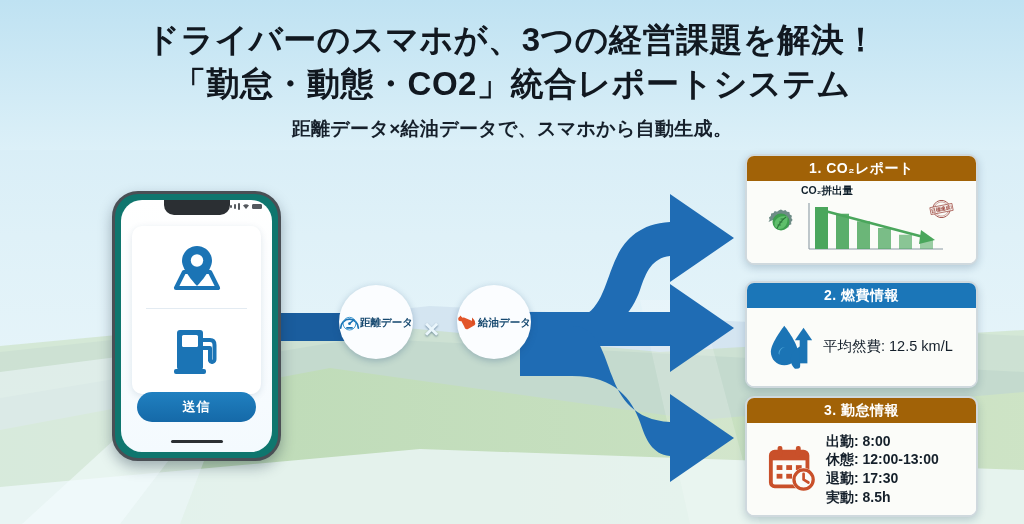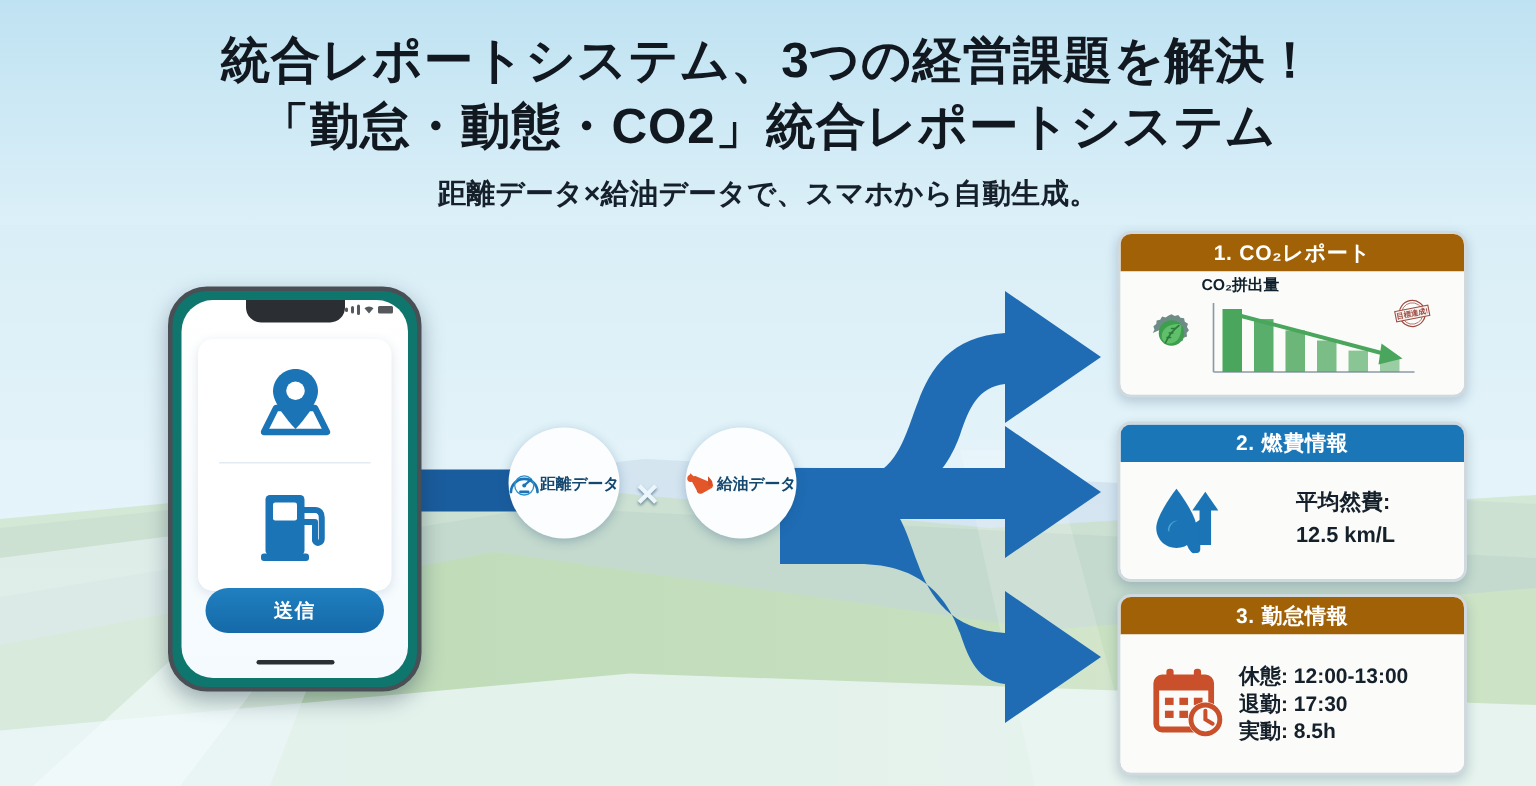--- a/index.html
+++ b/index.html
@@ -121,21 +121,21 @@
   #card-co2 { top: 154px; }
   #card-co2 .card-head { background: #a16207; }
   #card-co2 .card-body { height: 82px; }
   #card-fuel { top: 281px; }
   #card-fuel .card-head { background: #1b76b8; }
   #card-fuel .card-body { height: 78px; }
   #card-attend { top: 396px; }
   #card-attend .card-head { background: #a16207; }
   #card-attend .card-body { height: 92px; }
 
-  .fuel-text { font-size: 14.5px; font-weight: bold; color: #15202b; line-height: 1.5; margin-left: 41px; }
+  .fuel-text { font-size: 14.5px; font-weight: normal; color: #15202b; line-height: 1.5; }
   .attend-text { font-size: 14px; font-weight: bold; color: #15202b; line-height: 1.33; }
 
   .chart-title {
     font-size: 10.5px; font-weight: bold; color: #10202c;
     margin-left: 2px; margin-bottom: 1px;
   }
 </style>
 </head>
 <body>
 
@@ -161,21 +161,21 @@
   <path d="M0 398 L360 338 L1024 372 L1024 524 L0 524 Z" fill="#b8cfe3" opacity=".7"></path>
   <path d="M0 346 L300 318 L660 352 L1024 330 L1024 524 L0 524 Z" fill="#c6dfb9" opacity=".55"></path>
   <path d="M0 430 L330 368 L700 420 L1024 392 L1024 524 L0 524 Z" fill="url(#hillG)" opacity=".85"></path>
   <path d="M0 487 L420 449 L1024 470 L1024 524 L0 524 Z" fill="#eaf6f5" opacity=".85"></path>
   <path d="M0 372 L250 340 L180 524 L0 524 Z" fill="#eef7fb" opacity=".55"></path>
   <path d="M232 332 L268 330 L120 524 L22 524 Z" fill="#f4fbfd" opacity=".6"></path>
   <path d="M640 300 L700 300 L760 524 L690 524 Z" fill="#ffffff" opacity=".18"></path>
 </svg>
 
 <div class="header">
-  <div class="title-line">統合レポートシステム、3つの経営課題を解決！</div>
+  <div class="title-line">ドライバーのスマホが、3つの経営課題を解決！</div>
   <div class="title-line">「勤怠・動態・CO2」統合レポートシステム</div>
   <div class="subtitle">距離データ×給油データで、スマホから自動生成。</div>
 </div>
 
 <div class="phone">
   <div class="phone-screen">
     <div class="notch"></div>
     <div class="statusbar">
       <div class="sb-bar" style="height:3px"></div>
       <div class="sb-bar" style="height:5px"></div>
@@ -310,18 +310,19 @@
           <rect x="20" y="23" width="6" height="5"></rect>
         <rect x="30" y="23" width="6" height="5"></rect>
           <rect x="10" y="32" width="6" height="5"></rect>
         <rect x="20" y="32" width="6" height="5"></rect>
       </g>
       <circle cx="38" cy="38" r="12" fill="#fbfcf9"></circle>
       <circle cx="38" cy="38" r="10" fill="none" stroke="#c9502a" stroke-width="3.4"></circle>
       <path d="M38 32 L38 38 L43 41" fill="none" stroke="#c9502a" stroke-width="2.8" stroke-linecap="round"></path>
     </svg>
     <div style="flex:1; margin-left:7px;">
+      <div class="attend-text">出勤: 8:00</div>
       <div class="attend-text">休態: 12:00-13:00</div>
       <div class="attend-text">退勤: 17:30</div>
       <div class="attend-text">実動: 8.5h</div>
     </div>
   </div>
 </div>
 
 </body></html>

